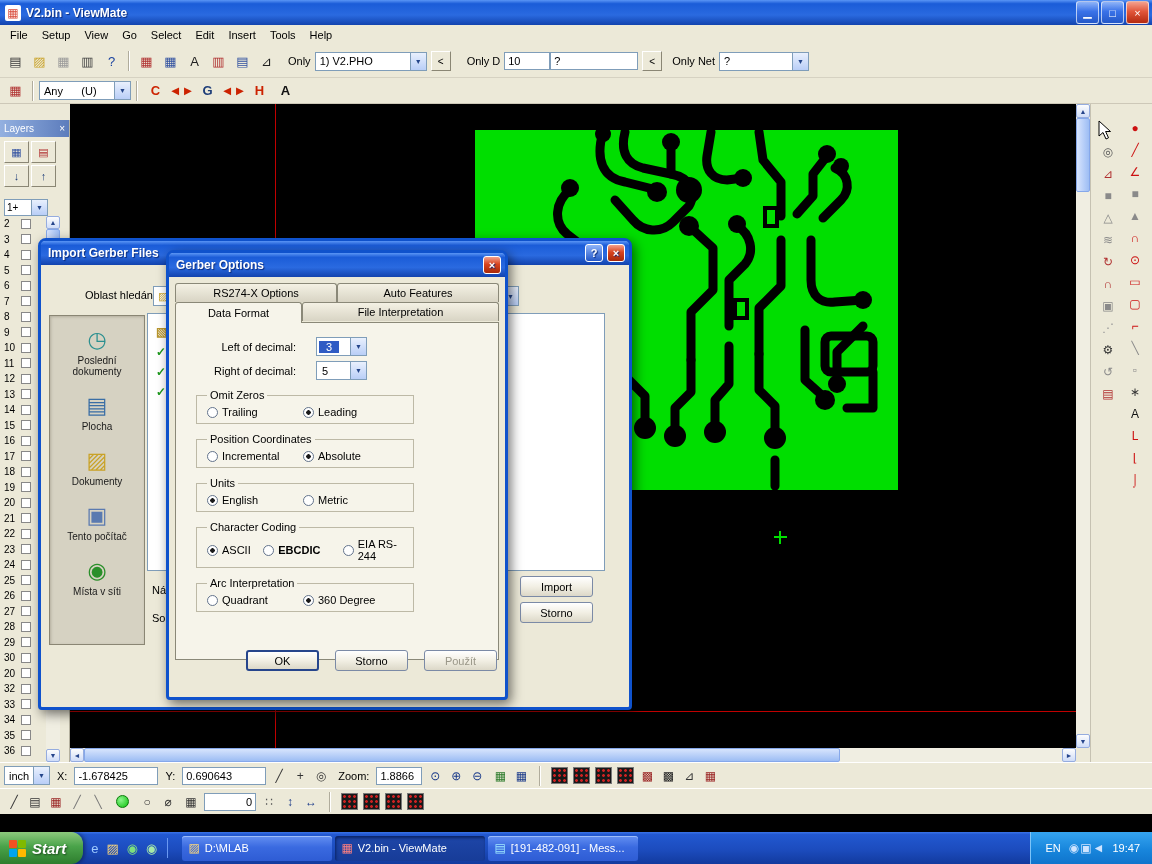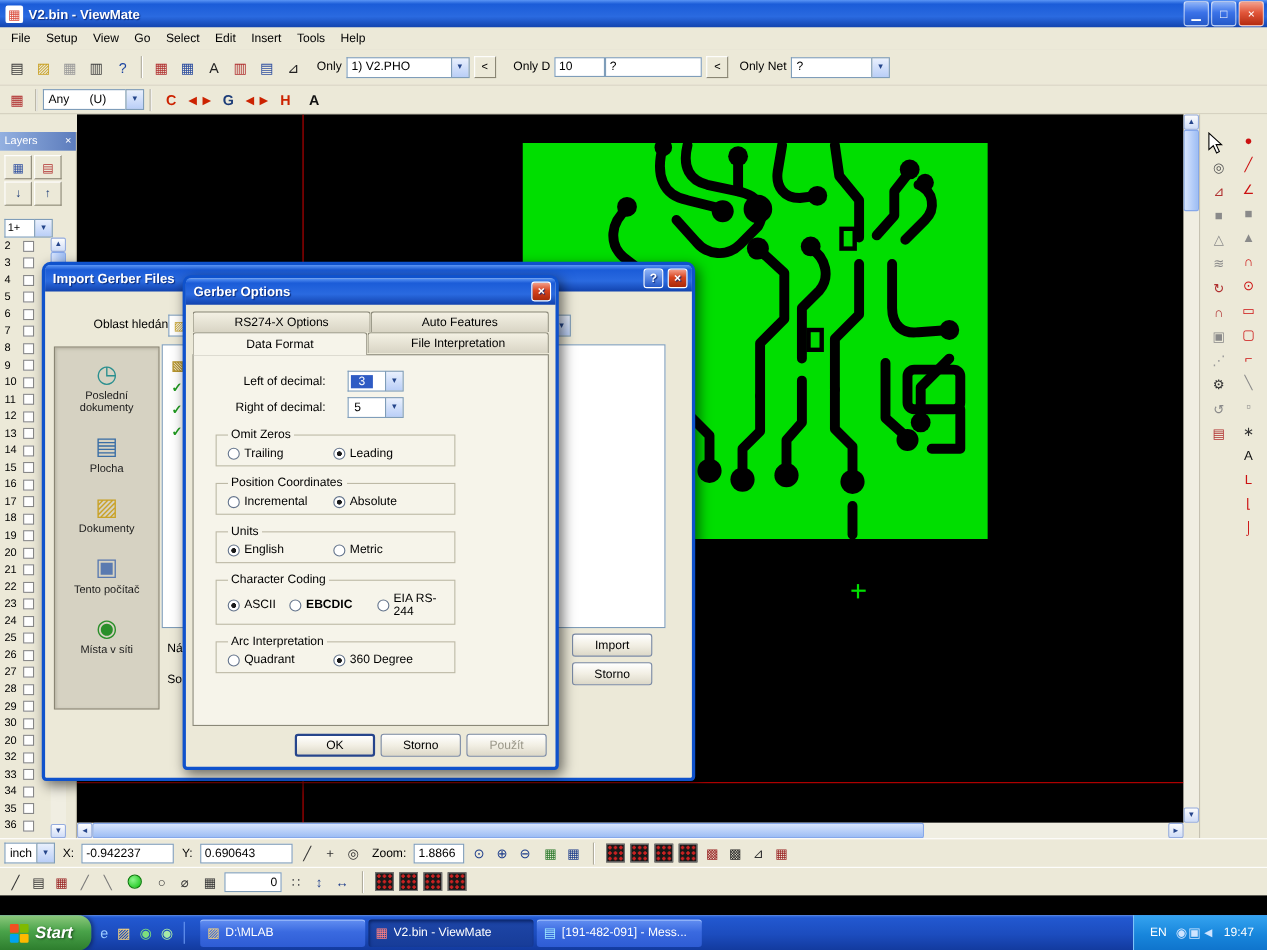--- a/index.html
+++ b/index.html
@@ -153,39 +153,39 @@
   .clip-label{position:absolute;font-size:11px}
   .imp-btn{position:absolute;left:479px;top:335px;width:80px;height:21px}
   .sto-btn{position:absolute;left:479px;top:361px;width:80px;height:21px}
 
   
   .gtabs{margin:6px 6px 0 6px}
   .tab-row{display:flex}
   .tab{height:19px;border:1px solid #8a8878;border-bottom:none;border-radius:3px 3px 0 0;box-sizing:border-box;
     background:linear-gradient(180deg,#f4f1e4,#d8d4c4);display:flex;align-items:center;justify-content:center}
   .tab-row.back .tab{flex:1}
-  .tab.df{width:159px}
+  .tab.df{width:127px}
   .tab.fi{flex:1}
   .tab.active{background:#f6f4ea;position:relative;z-index:2;height:21px;margin-bottom:-1px}
   .gpanel{margin:0 6px;border:1px solid #8a8878;background:#f6f4ea;height:338px;position:relative;box-sizing:border-box}
   .dec-row{display:flex;align-items:center;margin-top:14px}
   .dec-row.second{margin-top:5px}
   .dec-label{width:120px;text-align:right;margin-right:20px}
   .mini-combo{display:flex;height:19px}
   .mc-text{width:34px;background:#fff;border:1px solid #7f9db9;border-right:none;display:flex;align-items:center;
     padding:0 2px;box-sizing:border-box}
   .mc-text .hl{background:#2f5bc4;color:#fff;padding:0 7px}
   .mc-text .nv{padding:0 3px}
   fieldset.grp{margin:9px 0 0 20px;width:218px;border:1px solid #bdb9a6;padding:5px 0 5px 10px;box-sizing:border-box}
   fieldset.grp legend{font-size:11px;padding:0 3px}
   .optrow{display:flex;align-items:center}
   .opt{display:flex;align-items:center;gap:4px}
   .radio{width:11px;height:11px;border-radius:50%;border:1px solid #64748c;background:#fff;box-sizing:border-box;flex:none}
   .radio.sel{background:radial-gradient(circle,#1a1a1a 0 2px,#fff 2.5px)}
-  .gd-buttons{position:absolute;right:8px;bottom:9px;display:flex;gap:5px}
+  .gd-buttons{position:absolute;right:8px;bottom:26px;display:flex;gap:16px}
   .btn{width:73px;height:21px;border:1px solid #7b8aa6;border-radius:3px;display:flex;align-items:center;
     justify-content:center;box-sizing:border-box;background:linear-gradient(180deg,#ffffff,#f2efe4 50%,#dcd8c8);font-size:11px}
   .btn.default{border:2px solid #26458c}
   .btn.disabled{color:#9a9789}
   .mouse-cursor{position:absolute;left:1098px;top:120px;z-index:100}
 </style>
 </head>
 <body>
 
 <div class="screen">
@@ -544,21 +544,21 @@
         </div>
     </div>
   </div>
 
   <div class="statusbar" id="statusbar1">
     <span class="combo" style="width:46px">
       <span class="combo-text">inch</span>
       <span class="combo-arrow">▼</span>
     </span>
     <span class="tb-label">X:</span>
-    <span class="field" style="width:84px">-0.942237</span>
+    <span class="field" style="width:84px">-1.678425</span>
     <span class="tb-label">Y:</span>
     <span class="field" style="width:84px">0.690643</span>
     <span class="icon-strip" id="sb1-mid">
         <div class="sb-icon" style="color: rgb(51, 51, 51);">╱</div>
         <div class="sb-icon" style="color: rgb(51, 51, 51);">+</div>
         <div class="sb-icon" style="color: rgb(51, 51, 51);">◎</div>
       </span>
     <span class="tb-label">Zoom:</span>
     <span class="field" style="width:46px">1.8866</span>
     <span class="icon-strip" id="sb1-zoom">

